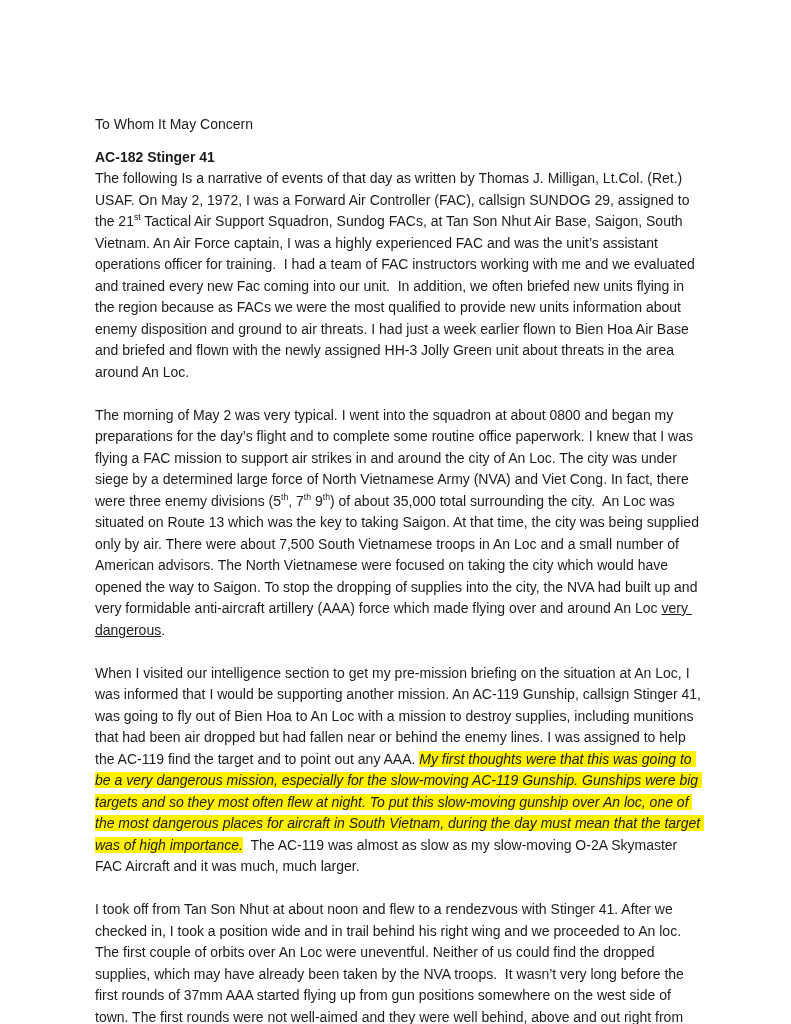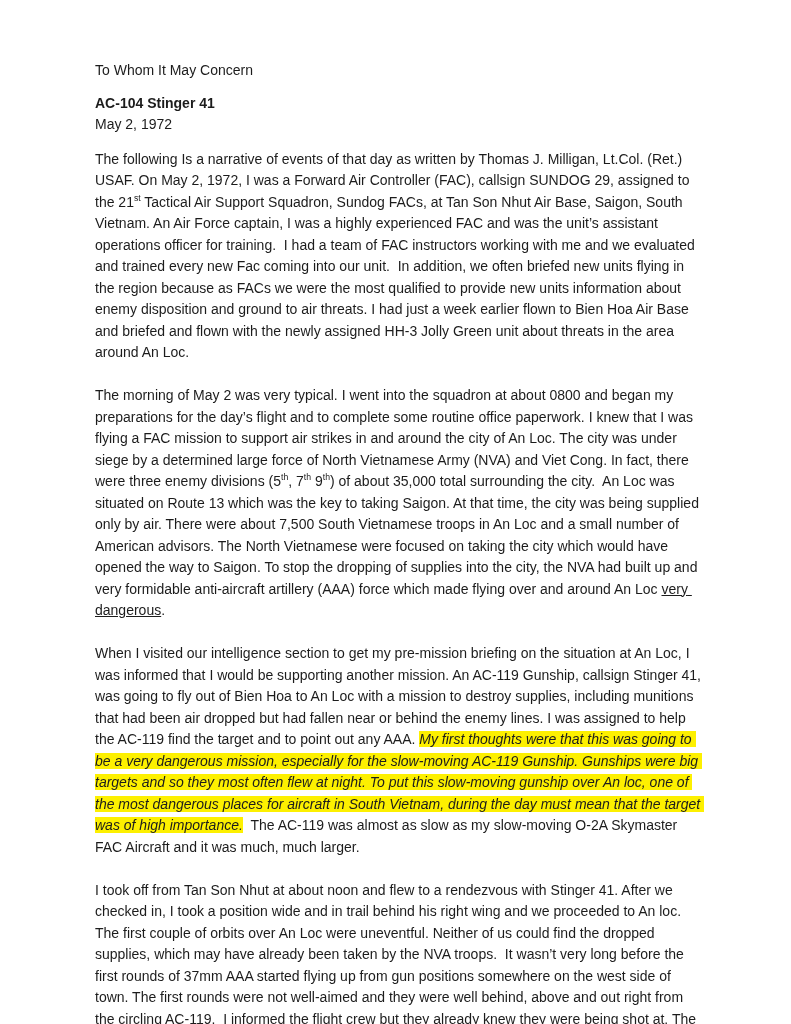--- a/index.html
+++ b/index.html
@@ -6,21 +6,21 @@
     margin: 0;
     padding: 0;
     background: #ffffff;
   }
   .page {
     position: relative;
     width: 791px;
     height: 1024px;
     background: #ffffff;
     box-sizing: border-box;
-    padding: 60px 88px 40px 95px;
+    padding: 114px 88px 40px 95px;
     font-family: "Liberation Sans", "DejaVu Sans", sans-serif;
     font-size: 14px;
     line-height: 21.5px;
     color: #1c1c1c;
     overflow: hidden;
   }
   .content {
     width: 610px;
   }
   p {
@@ -50,22 +50,21 @@
     font-size: 0.62em;
     line-height: 0;
   }
 </style>
 </head>
 <body>
 
 <div class="page" style="color: rgb(28, 28, 28); background: rgb(255, 255, 255);">
   <div class="content">
     <p class="salutation">To Whom It May Concern</p>
-    <p class="doc-title">AC-104 Stinger 41</p>
-    <p class="doc-date">May 2, 1972</p>
+    <p class="doc-title">AC-182 Stinger 41</p>
     <div>
         <p class="para"><span class="seg normal">The following Is a narrative of events of that day as written by Thomas J. Milligan, Lt.Col. (Ret.) USAF. On May 2, 1972, I was a Forward Air Controller (FAC), callsign SUNDOG 29, assigned to the 21</span><sup class="seg sup">st</sup><span class="seg normal"> Tactical Air Support Squadron, Sundog FACs, at Tan Son Nhut Air Base, Saigon, South Vietnam. An Air Force captain, I was a highly experienced FAC and was the unit’s assistant operations officer for training.  I had a team of FAC instructors working with me and we evaluated and trained every new Fac coming into our unit.  In addition, we often briefed new units flying in the region because as FACs we were the most qualified to provide new units information about enemy disposition and ground to air threats. I had just a week earlier flown to Bien Hoa Air Base and briefed and flown with the newly assigned HH-3 Jolly Green unit about threats in the area around An Loc.</span></p>
         <p class="para"><span class="seg normal">The morning of May 2 was very typical. I went into the squadron at about 0800 and began my preparations for the day’s flight and to complete some routine office paperwork. I knew that I was flying a FAC mission to support air strikes in and around the city of An Loc. The city was under siege by a determined large force of North Vietnamese Army (NVA) and Viet Cong. In fact, there were three enemy divisions (5</span><sup class="seg sup">th</sup><span class="seg normal">, 7</span><sup class="seg sup">th</sup><span class="seg normal"> 9</span><sup class="seg sup">th</sup><span class="seg normal">) of about 35,000 total surrounding the city.  An Loc was situated on Route 13 which was the key to taking Saigon. At that time, the city was being supplied only by air. There were about 7,500 South Vietnamese troops in An Loc and a small number of American advisors. The North Vietnamese were focused on taking the city which would have opened the way to Saigon. To stop the dropping of supplies into the city, the NVA had built up and very formidable anti-aircraft artillery (AAA) force which made flying over and around An Loc </span><span class="seg underline">very dangerous</span><span class="seg normal">.</span></p>
         <p class="para"><span class="seg normal">When I visited our intelligence section to get my pre-mission briefing on the situation at An Loc, I was informed that I would be supporting another mission. An AC-119 Gunship, callsign Stinger 41, was going to fly out of Bien Hoa to An Loc with a mission to destroy supplies, including munitions that had been air dropped but had fallen near or behind the enemy lines. I was assigned to help the AC-119 find the target and to point out any AAA. </span><span class="seg highlight">My first thoughts were that this was going to be a very dangerous mission, especially for the slow-moving AC-119 Gunship. Gunships were big targets and so they most often flew at night. To put this slow-moving gunship over An loc, one of the most dangerous places for aircraft in South Vietnam, during the day must mean that the target was of high importance.</span><span class="seg normal">  The AC-119 was almost as slow as my slow-moving O-2A Skymaster FAC Aircraft and it was much, much larger.</span></p>
         <p class="para"><span class="seg normal">I took off from Tan Son Nhut at about noon and flew to a rendezvous with Stinger 41. After we checked in, I took a position wide and in trail behind his right wing and we proceeded to An loc. The first couple of orbits over An Loc were uneventful. Neither of us could find the dropped supplies, which may have already been taken by the NVA troops.  It wasn’t very long before the first rounds of 37mm AAA started flying up from gun positions somewhere on the west side of town. The first rounds were not well-aimed and they were well behind, above and out right from the circling AC-119.  I informed the flight crew but they already knew they were being shot at. The fact that the rounds were behind the AC-119 meant that they were close to me and I adjusted my position. Another circle of the AC-119 brought more rounds up from the ground and the AC-119 changed altitude about a 1,000 ft as the rounds better found his altitude and position.  I informed the crew that the rounds were getting closer. Another circle and the 37mm was coming very close to the circling gunship.  I suggested to the pilot that it might be good to move away as the enemy gunners were getting smarter each time the AC-119 came around.  He</span></p>
       </div>
   </div>
 </div>
 
 </body></html>

